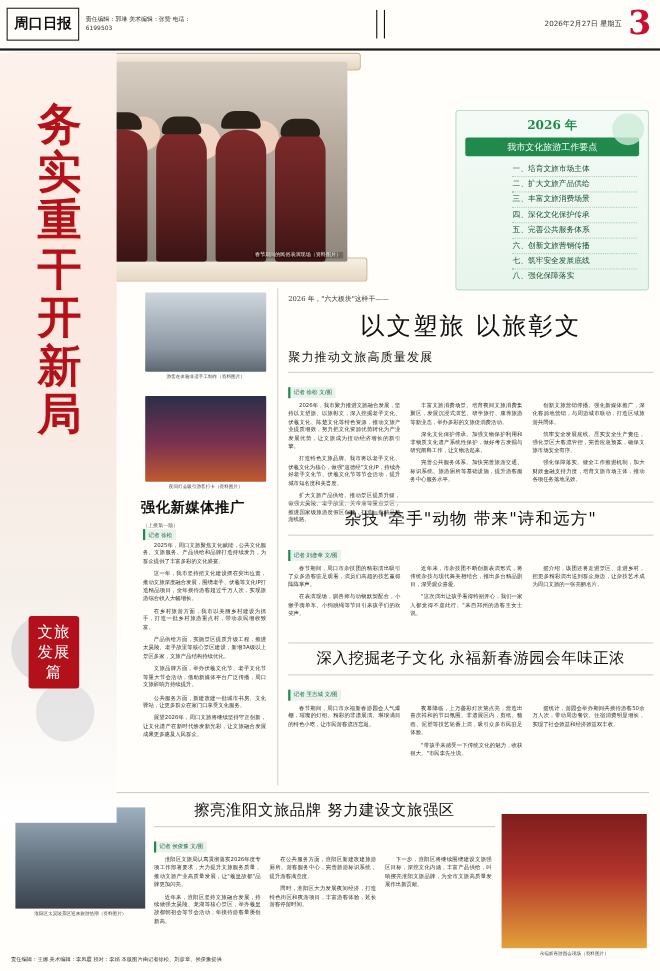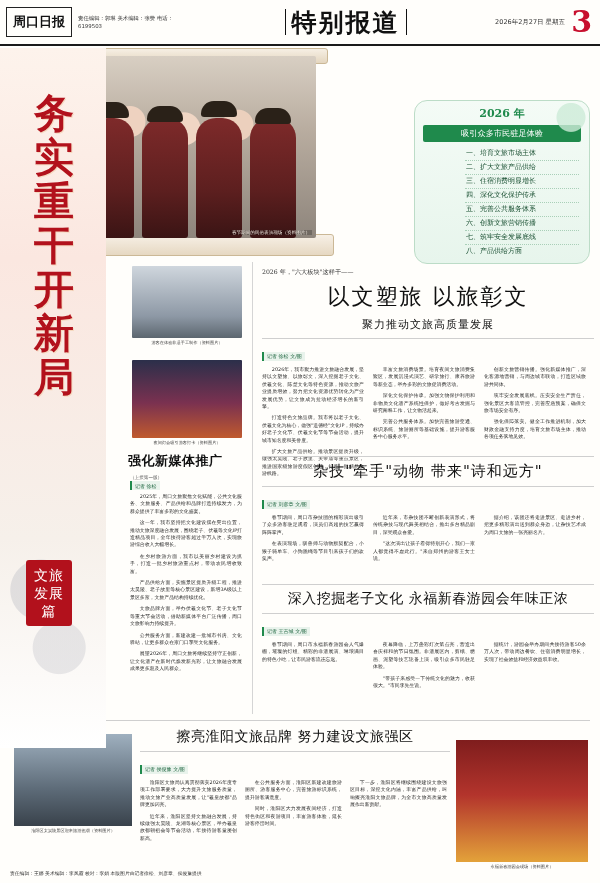--- a/index.html
+++ b/index.html
@@ -114,21 +114,21 @@
   .left-bg:after{
     content:""; position:absolute; left:4px; top:470px; width:92px; height:180px;
     background:radial-gradient(circle at 40% 40%, rgba(200,200,205,.5) 0 30px, transparent 31px),
                radial-gradient(circle at 60% 72%, rgba(205,205,210,.45) 0 26px, transparent 27px);
   }
 
   
   .keybox {
     position:absolute; right:10px; top:52px; width:176px; height:164px;
     background:linear-gradient(180deg,#f4fbf6,#e7f5ec);
-    border:1px solid #bcdcc7; border-radius:13px; overflow:hidden;
+    border:1px solid #bcdcc7; border-radius:3px; overflow:hidden;
   }
   .keybox-year {
     text-align:center; color:#1f8a4c; font-weight:bold;
     font-family:"DejaVu Serif", serif; font-size:11px; padding-top:5px;
   }
   .keybox-head {
     margin:4px 8px 0 8px; background:#1f8a4c; color:#fff;
     text-align:center; font-size:8.2px; padding:3px 0; border-radius:2px;
     font-family:"DejaVu Serif", serif;
   }
@@ -205,21 +205,20 @@
 </head>
 <body>
 
 <div class="page">
 
   <div class="masthead">
     <div class="mh-logo">周口日报</div>
     <div class="mh-meta">责任编辑：郭琳   美术编辑：张赞   电话：6199503</div>
     <div class="mh-title-wrap">
       <div class="mh-rule"></div>
-      <div class="mh-title">特别报道</div>
       <div class="mh-rule"></div>
     </div>
     <div class="mh-date">2026年2月27日  星期五</div>
     <div class="mh-pageno">3</div>
   </div>
 
   <div class="left-bg"></div>
 
   <div class="top-zone">
 
@@ -240,30 +239,30 @@
         <div class="hat" style="left:131px; top:50px;"></div>
         <div class="hat" style="left:185px; top:45px;"></div>
         <div class="hat" style="left:239px; top:52px;"></div>
       </div>
       <div class="hero-cap">春节期间的民俗表演现场（资料图片）</div>
     </div>
 
     <div class="keybox">
       <div class="kb-deco"></div>
       <div class="keybox-year">2026 年</div>
-      <div class="keybox-head">吸引众多市民驻足体验</div>
+      <div class="keybox-head">我市文化旅游工作要点</div>
       <ul class="keybox-list">
         <li>一、培育文旅市场主体</li>
         <li>二、扩大文旅产品供给</li>
-        <li>三、住宿消费明显增长</li>
+        <li>三、丰富文旅消费场景</li>
         <li>四、深化文化保护传承</li>
         <li>五、完善公共服务体系</li>
         <li>六、创新文旅营销传播</li>
         <li>七、筑牢安全发展底线</li>
-        <li style="border-bottom:none">八、产品供给方面</li>
+        <li style="border-bottom:none">八、强化保障落实</li>
       </ul>
     </div>
   </div>
 
   <div class="vert-title">
     <div class="ch">务</div>
     <div class="ch">实</div>
     <div class="ch">重</div>
     <div class="ch">干</div>
     <div class="ch">开</div>
@@ -292,21 +291,21 @@
       <p>文旅品牌方面，举办伏羲文化节、老子文化节等重大节会活动，借助新媒体平台广泛传播，周口文旅影响力持续提升。</p>
       <p>公共服务方面，新建改建一批城市书房、文化驿站，让更多群众在家门口享受文化服务。</p>
       <p>展望2026年，周口文旅将继续坚持守正创新，让文化遗产在新时代焕发新光彩，让文旅融合发展成果更多惠及人民群众。</p>
     </div>
 
     <div class="rule-v" style="position:absolute;left:146px;top:0;height:452px;"></div>
 
     <div style="position:absolute;left:156px;top:6px;width:332px;">
       <div class="kicker">2026 年，"六大板块"这样干——</div>
       <div class="big-head" style="font-size:22px;text-align:center;margin-top:5px;letter-spacing:2px;">以文塑旅  以旅彰文</div>
-      <div class="big-head" style="font-size:11px;text-align:center;margin-top:5px;letter-spacing:1px;">聚力推动文旅高质量发展</div>
+      <div class="big-head" style="font-size:11px;margin-top:5px;letter-spacing:1px;">聚力推动文旅高质量发展</div>
       <div class="rule-h" style="margin-top:6px;"></div>
       <div style="margin-top:4px;">
         <span class="banner-bar">记者 徐松 文/图</span>
       </div>
 
       <div style="display:flex;gap:9px;margin-top:4px;">
         <div class="col-text" style="width:102px;">
           <p>2026年，我市聚力推进文旅融合发展，坚持以文塑旅、以旅彰文，深入挖掘老子文化、伏羲文化、陈楚文化等特色资源，推动文旅产业提质增效，努力把文化资源优势转化为产业发展优势，让文旅成为拉动经济增长的新引擎。</p>
           <p>打造特色文旅品牌。我市将以老子文化、伏羲文化为核心，做强"道德经"文化IP，持续办好老子文化节、伏羲文化节等节会活动，提升城市知名度和美誉度。</p>
           <p>扩大文旅产品供给。推动景区提质升级，做强太昊陵、老子故里、关帝庙等重点景区，推进国家级旅游度假区创建，打造一批精品旅游线路。</p>

